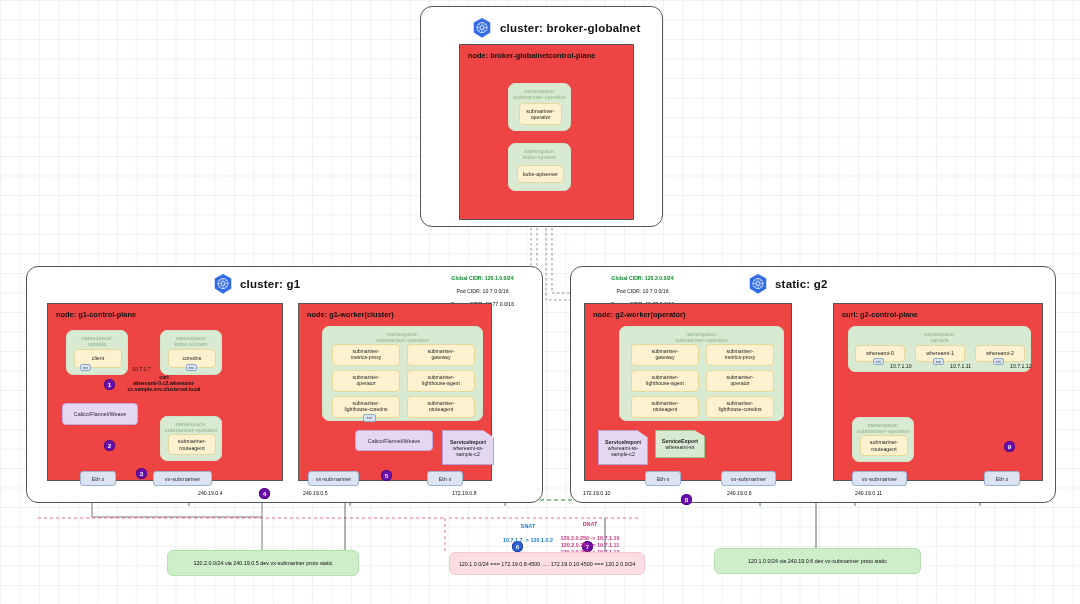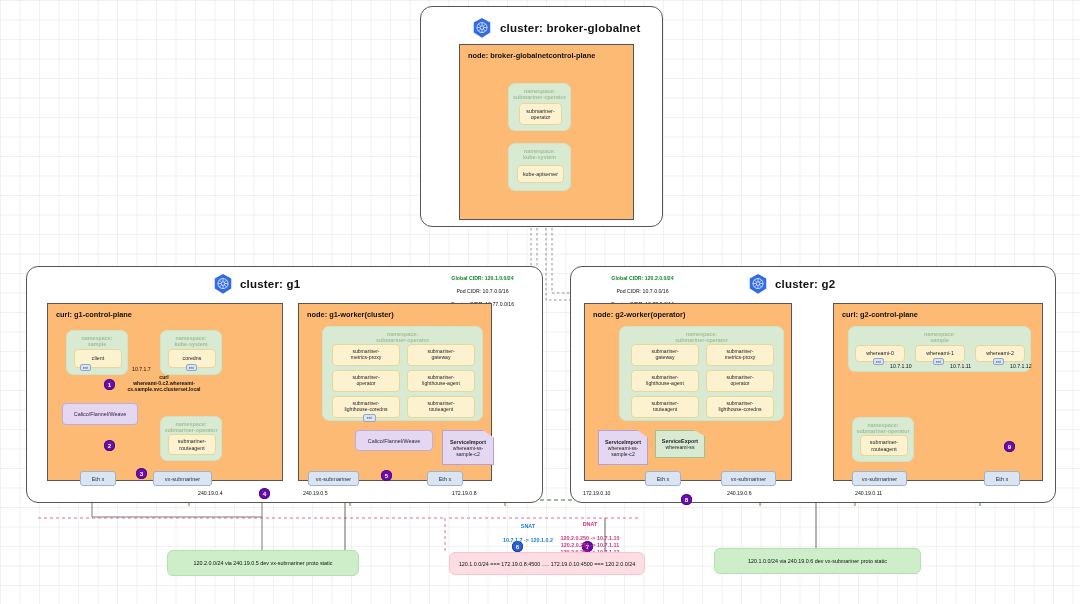--- a/index.html
+++ b/index.html
@@ -30,21 +30,21 @@
   }
   .cluster-title{
     font-size:11.5px;font-weight:bold;color:#111;
     white-space:nowrap;letter-spacing:.2px;
   }
   .k8s-logo{width:22px;height:22px;}
 
   
   .node{
     border:1.1px solid #555;
-    background:#fdba74;
+    background:#ef4444;
     text-decoration:underline;
   }
   .node-title{
     position:absolute;left:8px;top:6px;
     font-size:7.4px;font-weight:bold;color:#111;white-space:nowrap;
   }
 
   
   .ns{
     background:#d9ead3;
@@ -308,21 +308,21 @@
   </div>
 </div>
 
 <div class="cidr" style="left:420px;top:268px;width:125px;">
   <span class="g">Global CIDR: 120.1.0.0/24</span><br>
   <span>Pod CIDR: 10.7.0.0/16</span><br>
   <span>Service CIDR: 10.77.0.0/16</span>
 </div>
 
 <div class="node abs" style="left:47px;top:303px;width:236px;height:178px;">
-  <div class="node-title">curl: g1-control-plane</div>
+  <div class="node-title">node: g1-control-plane</div>
 
   <div class="ns abs" style="left:18px;top:26px;width:62px;height:45px;">
     <div class="ns-label">namespace:
 sample</div>
     <div class="pod abs" style="left:7px;top:18px;width:48px;height:19px;">client</div>
     <div class="eni abs" style="left:13px;top:33px;width:11px;height:7px;">eni</div>
   </div>
   <div class="ipl abs" style="left:84px;top:62px;">10.7.1.7</div>
 
   <div class="ns abs" style="left:112px;top:26px;width:62px;height:45px;">
@@ -401,21 +401,21 @@
         <line x1="24" y1="12" x2="24" y2="19"></line>
           <line x1="24" y1="27" x2="24" y2="34"></line>
         <line x1="13" y1="23" x2="20" y2="23"></line>
           <line x1="28" y1="23" x2="35" y2="23"></line>
         <line x1="16" y1="15" x2="21" y2="20"></line>
           <line x1="27" y1="26" x2="32" y2="31"></line>
         <line x1="32" y1="15" x2="27" y2="20"></line>
           <line x1="21" y1="26" x2="16" y2="31"></line>
       </g>
     </svg>
-    <span class="cluster-title">cluster: g2</span>
+    <span class="cluster-title">static: g2</span>
   </div>
 </div>
 
 <div class="cidr" style="left:580px;top:268px;width:125px;">
   <span class="g">Global CIDR: 120.2.0.0/24</span><br>
   <span>Pod CIDR: 10.7.0.0/16</span><br>
   <span>Service CIDR: 10.77.0.0/16</span>
 </div>
 
 <div class="node abs" style="left:584px;top:303px;width:208px;height:178px;">

